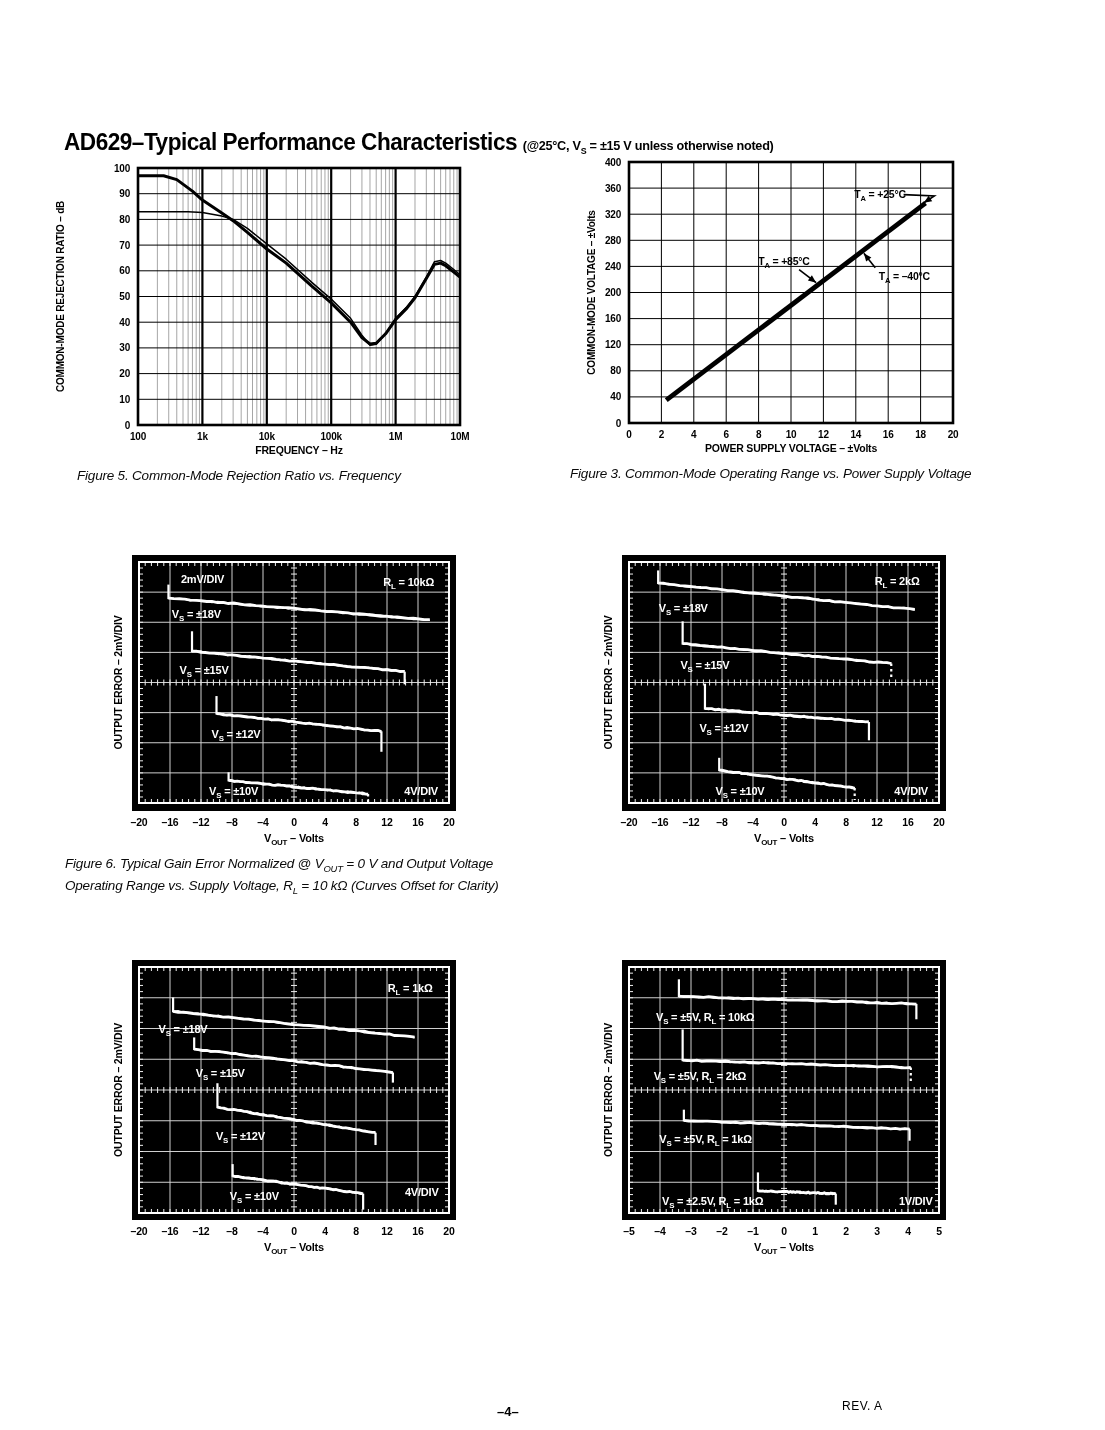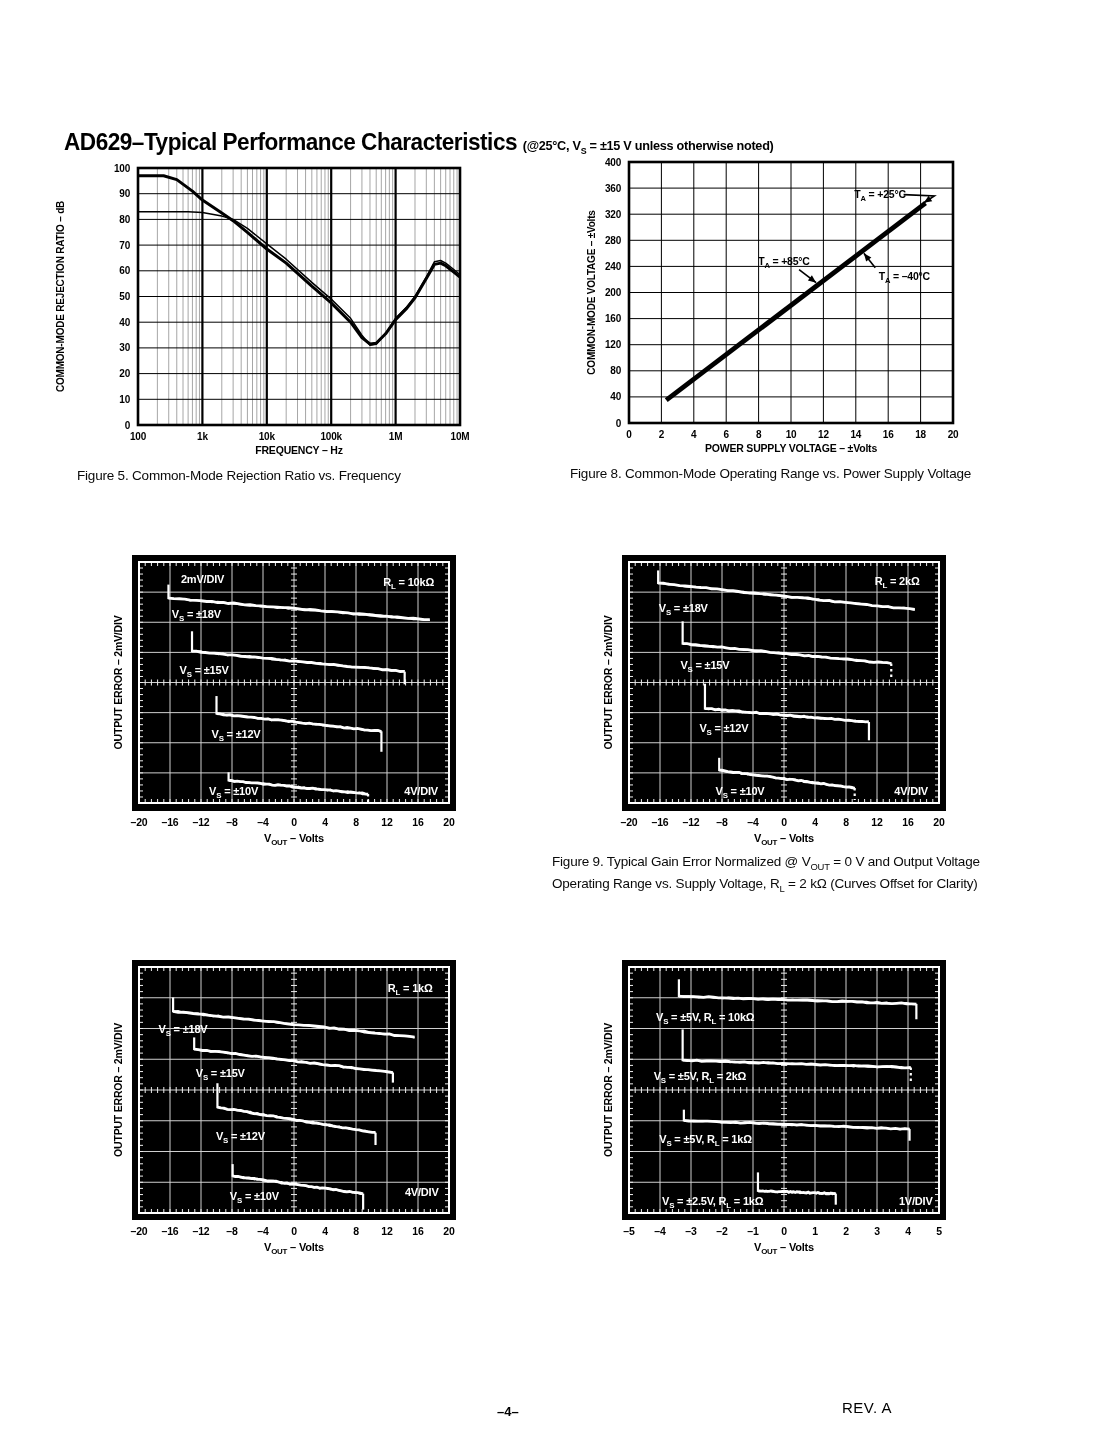--- a/index.html
+++ b/index.html
@@ -4,24 +4,24 @@
 <style>
   html,body{margin:0;padding:0;background:#ffffff;}
   .page{position:relative;width:1105px;height:1430px;background:#ffffff;overflow:hidden;
         font-family:"Liberation Sans",sans-serif;color:#000;margin-top:28px;}
   .title{position:absolute;left:64px;top:72px;white-space:nowrap;
          transform:scaleX(0.94);transform-origin:left center;}
   .t-main{font-size:24px;font-weight:bold;letter-spacing:-0.5px;}
   .t-cond{font-size:13.5px;font-weight:bold;margin-left:6px;letter-spacing:-0.3px;}
   .t-cond sub,.caption sub{font-size:70%;}
   .chart{position:absolute;}
-  .caption{position:absolute;font-size:13.5px;line-height:1.5;
+  .caption{position:absolute;font-style:italic;font-size:13.5px;line-height:1.5;
            letter-spacing:-0.2px;color:#0a0a0a;}
   .footer-page{position:absolute;left:497px;top:1376px;font-size:13px;font-weight:bold;}
-  .footer-rev{position:absolute;left:842px;top:1371px;font-size:15px;letter-spacing:0.5px;}
+  .footer-rev{position:absolute;left:842px;top:1371px;font-size:12px;letter-spacing:0.5px;}
   svg text{font-family:"Liberation Sans",sans-serif;}
 </style>
 </head>
 <body>
 
 <div class="page">
   <h1 class="title">
     <span class="t-main">AD629–Typical Performance Characteristics</span><span class="t-cond">(@25°C, V<sub>S</sub> = ±15 V unless otherwise noted)</span>
   </h1>
 
@@ -158,21 +158,21 @@
       <text x="36" y="174.1" text-anchor="end" font-size="10" font-weight="bold" fill="#000" letter-spacing="-0.2"><tspan>160</tspan></text>
       <text x="36" y="148" text-anchor="end" font-size="10" font-weight="bold" fill="#000" letter-spacing="-0.2"><tspan>200</tspan></text>
       <text x="36" y="121.9" text-anchor="end" font-size="10" font-weight="bold" fill="#000" letter-spacing="-0.2"><tspan>240</tspan></text>
       <text x="36" y="95.80000000000001" text-anchor="end" font-size="10" font-weight="bold" fill="#000" letter-spacing="-0.2"><tspan>280</tspan></text>
       <text x="36" y="69.69999999999999" text-anchor="end" font-size="10" font-weight="bold" fill="#000" letter-spacing="-0.2"><tspan>320</tspan></text>
       <text x="36" y="43.599999999999994" text-anchor="end" font-size="10" font-weight="bold" fill="#000" letter-spacing="-0.2"><tspan>360</tspan></text>
       <text x="36" y="17.5" text-anchor="end" font-size="10" font-weight="bold" fill="#000" letter-spacing="-0.2"><tspan>400</tspan></text>
       <text x="206" y="304" text-anchor="middle" font-size="10.5" font-weight="bold" fill="#000" letter-spacing="-0.2"><tspan>POWER SUPPLY VOLTAGE – ±Volts</tspan></text>
       <text x="10" y="144.5" text-anchor="middle" font-size="10" font-weight="bold" fill="#000" letter-spacing="-0.2" transform="rotate(-90 10 144.5)"><tspan>COMMON-MODE VOLTAGE – ±Volts</tspan></text>
     </svg>
-  <div class="caption" style="left:570px;top:436px;width:435px">Figure 8.  Common-Mode Operating Range vs. Power Supply Voltage</div>
+  <div class="caption" style="left:570px;top:436px;width:435px">Figure 3.  Common-Mode Operating Range vs. Power Supply Voltage</div>
 
   <svg class="chart" style="left:110px;top:525px" width="372" height="302">
       <rect x="22" y="2" width="324" height="256" fill="#000000"></rect>
       <g>
         <line x1="60" y1="9" x2="60" y2="250" stroke="#cfcfcf" stroke-width="1"></line>
         <line x1="91" y1="9" x2="91" y2="250" stroke="#cfcfcf" stroke-width="1"></line>
         <line x1="122" y1="9" x2="122" y2="250" stroke="#cfcfcf" stroke-width="1"></line>
         <line x1="153" y1="9" x2="153" y2="250" stroke="#cfcfcf" stroke-width="1"></line>
         <line x1="184" y1="9" x2="184" y2="250" stroke="#cfcfcf" stroke-width="1"></line>
         <line x1="215" y1="9" x2="215" y2="250" stroke="#cfcfcf" stroke-width="1"></line>
@@ -483,20 +483,21 @@
       <text x="153" y="273" text-anchor="middle" font-size="10.5" font-weight="bold" fill="#000" letter-spacing="-0.2"><tspan>–4</tspan></text>
       <text x="184" y="273" text-anchor="middle" font-size="10.5" font-weight="bold" fill="#000" letter-spacing="-0.2"><tspan>0</tspan></text>
       <text x="215" y="273" text-anchor="middle" font-size="10.5" font-weight="bold" fill="#000" letter-spacing="-0.2"><tspan>4</tspan></text>
       <text x="246" y="273" text-anchor="middle" font-size="10.5" font-weight="bold" fill="#000" letter-spacing="-0.2"><tspan>8</tspan></text>
       <text x="277" y="273" text-anchor="middle" font-size="10.5" font-weight="bold" fill="#000" letter-spacing="-0.2"><tspan>12</tspan></text>
       <text x="308" y="273" text-anchor="middle" font-size="10.5" font-weight="bold" fill="#000" letter-spacing="-0.2"><tspan>16</tspan></text>
       <text x="339" y="273" text-anchor="middle" font-size="10.5" font-weight="bold" fill="#000" letter-spacing="-0.2"><tspan>20</tspan></text>
       <text x="184" y="289" text-anchor="middle" font-size="11" font-weight="bold" fill="#000" letter-spacing="-0.2"><tspan>V</tspan><tspan dy="3" font-size="7.92">OUT</tspan><tspan dy="-3"> – Volts</tspan></text>
       <text x="12" y="129.5" text-anchor="middle" font-size="10.5" font-weight="bold" fill="#000" letter-spacing="-0.2" transform="rotate(-90 12 129.5)"><tspan>OUTPUT ERROR – 2mV/DIV</tspan></text>
     </svg>
+  <div class="caption" style="left:65px;top:826px;width:450px">Figure 6. Typical Gain Error Normalized @ V<sub>OUT</sub> = 0 V and Output Voltage Operating Range vs. Supply Voltage, R<sub>L</sub> = 10 kΩ (Curves Offset for Clarity)</div>
 
   <svg class="chart" style="left:600px;top:525px" width="372" height="302">
       <rect x="22" y="2" width="324" height="256" fill="#000000"></rect>
       <g>
         <line x1="60" y1="9" x2="60" y2="250" stroke="#cfcfcf" stroke-width="1"></line>
         <line x1="91" y1="9" x2="91" y2="250" stroke="#cfcfcf" stroke-width="1"></line>
         <line x1="122" y1="9" x2="122" y2="250" stroke="#cfcfcf" stroke-width="1"></line>
         <line x1="153" y1="9" x2="153" y2="250" stroke="#cfcfcf" stroke-width="1"></line>
         <line x1="184" y1="9" x2="184" y2="250" stroke="#cfcfcf" stroke-width="1"></line>
         <line x1="215" y1="9" x2="215" y2="250" stroke="#cfcfcf" stroke-width="1"></line>
@@ -806,21 +807,20 @@
       <text x="153" y="273" text-anchor="middle" font-size="10.5" font-weight="bold" fill="#000" letter-spacing="-0.2"><tspan>–4</tspan></text>
       <text x="184" y="273" text-anchor="middle" font-size="10.5" font-weight="bold" fill="#000" letter-spacing="-0.2"><tspan>0</tspan></text>
       <text x="215" y="273" text-anchor="middle" font-size="10.5" font-weight="bold" fill="#000" letter-spacing="-0.2"><tspan>4</tspan></text>
       <text x="246" y="273" text-anchor="middle" font-size="10.5" font-weight="bold" fill="#000" letter-spacing="-0.2"><tspan>8</tspan></text>
       <text x="277" y="273" text-anchor="middle" font-size="10.5" font-weight="bold" fill="#000" letter-spacing="-0.2"><tspan>12</tspan></text>
       <text x="308" y="273" text-anchor="middle" font-size="10.5" font-weight="bold" fill="#000" letter-spacing="-0.2"><tspan>16</tspan></text>
       <text x="339" y="273" text-anchor="middle" font-size="10.5" font-weight="bold" fill="#000" letter-spacing="-0.2"><tspan>20</tspan></text>
       <text x="184" y="289" text-anchor="middle" font-size="11" font-weight="bold" fill="#000" letter-spacing="-0.2"><tspan>V</tspan><tspan dy="3" font-size="7.92">OUT</tspan><tspan dy="-3"> – Volts</tspan></text>
       <text x="12" y="129.5" text-anchor="middle" font-size="10.5" font-weight="bold" fill="#000" letter-spacing="-0.2" transform="rotate(-90 12 129.5)"><tspan>OUTPUT ERROR – 2mV/DIV</tspan></text>
     </svg>
-  <div class="caption" style="left:552px;top:824px;width:460px">Figure 9.  Typical Gain Error Normalized @ V<sub>OUT</sub> = 0 V and Output Voltage Operating Range vs. Supply Voltage, R<sub>L</sub> = 2 kΩ (Curves Offset for Clarity)</div>
 
   <svg class="chart" style="left:110px;top:930px" width="372" height="306">
       <rect x="22" y="2" width="324" height="260" fill="#000000"></rect>
       <g>
         <line x1="60" y1="9" x2="60" y2="255" stroke="#cfcfcf" stroke-width="1"></line>
         <line x1="91" y1="9" x2="91" y2="255" stroke="#cfcfcf" stroke-width="1"></line>
         <line x1="122" y1="9" x2="122" y2="255" stroke="#cfcfcf" stroke-width="1"></line>
         <line x1="153" y1="9" x2="153" y2="255" stroke="#cfcfcf" stroke-width="1"></line>
         <line x1="184" y1="9" x2="184" y2="255" stroke="#cfcfcf" stroke-width="1"></line>
         <line x1="215" y1="9" x2="215" y2="255" stroke="#cfcfcf" stroke-width="1"></line>

